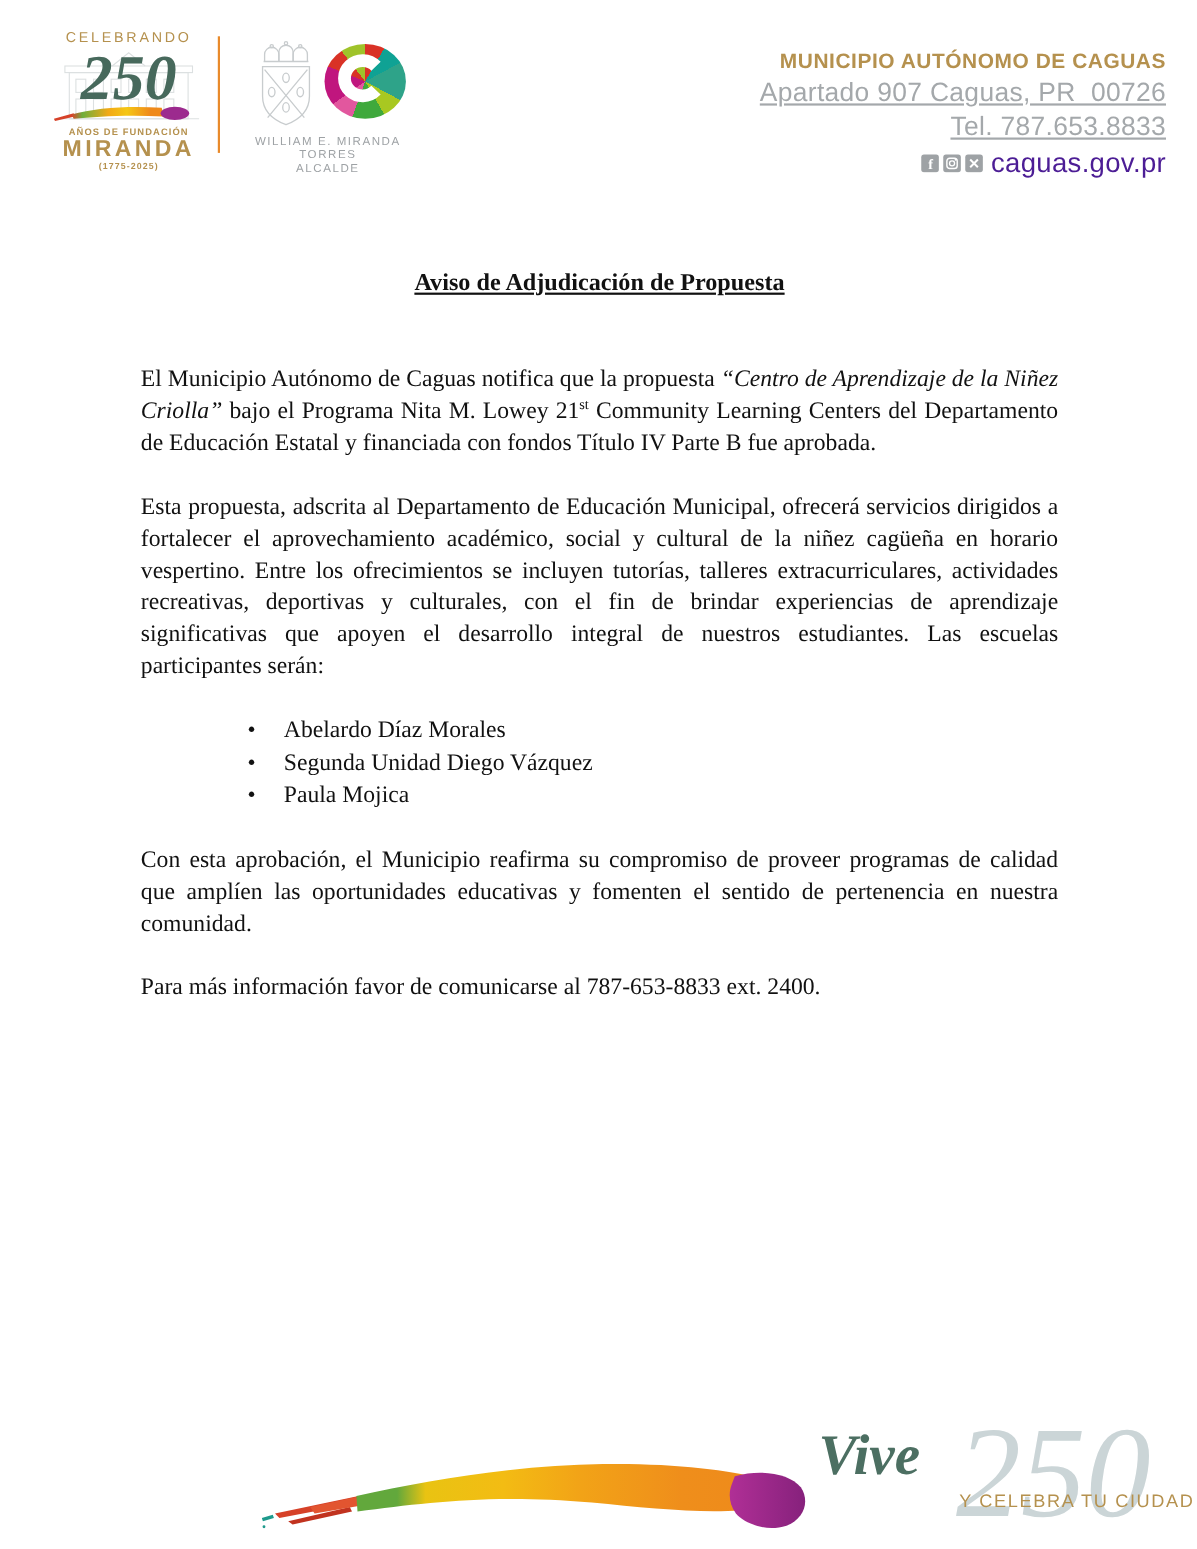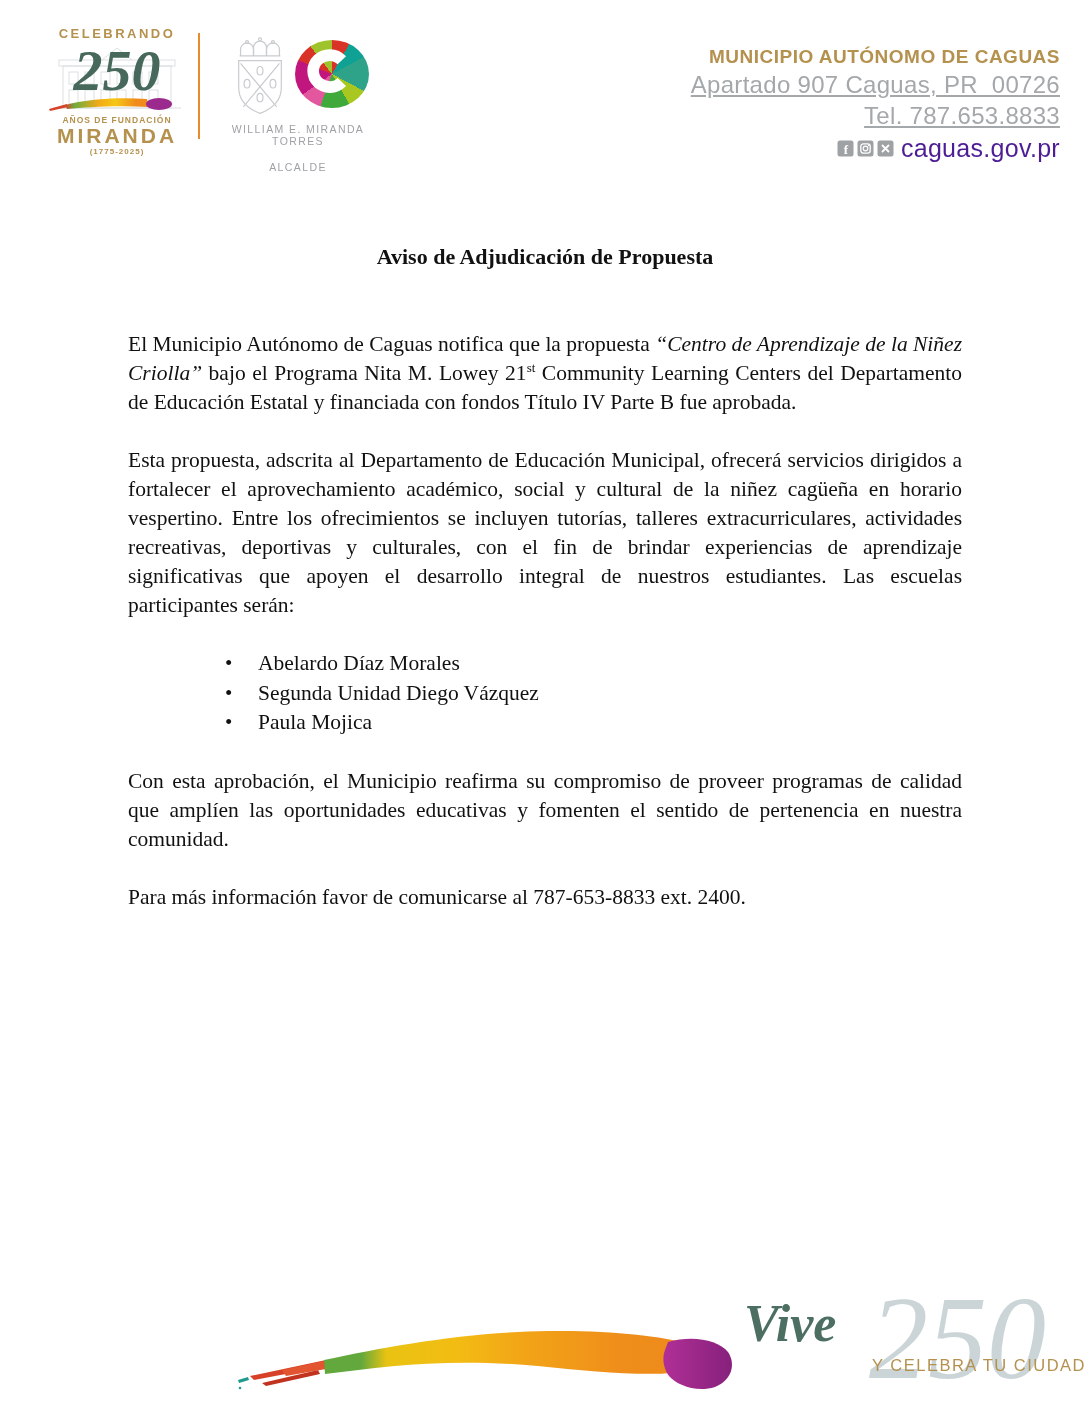--- a/index.html
+++ b/index.html
@@ -7,21 +7,21 @@
   .page {
     position:relative; width:1088px; height:1408px; margin:0 auto;
     background:#ffffff; overflow:hidden;
     font-family:"Liberation Serif", serif; color:#111;
   }
 
   
   .header { position:absolute; top:0; left:0; width:100%; height:170px; }
 
   .logo250 { position:absolute; left:44px; top:26px; width:146px; text-align:center; }
-  .logo250 .celebrando { font-family:"Liberation Sans", sans-serif; font-size:13px; font-weight:bold;
+  .logo250 .celebrando { font-family:"Liberation Sans", sans-serif; font-size:13px; font-weight:normal;
     letter-spacing:2.5px; color:#B5914E; }
   .logo250 .bldg { position:absolute; left:3px; top:16px; z-index:0; }
   .logo250 .num { position:relative; z-index:1; font-style:italic; font-size:58px; line-height:56px;
     color:#47695C; font-weight:bold; margin-top:2px; }
   .logo250 .miniswoosh { position:relative; z-index:1; margin-top:-8px; }
   .logo250 .anos { position:relative; z-index:1; font-family:"Liberation Sans", sans-serif; font-size:8.5px;
     font-weight:bold; letter-spacing:1px; color:#B5914E; margin-top:-2px; }
   .logo250 .caguas { font-family:"Liberation Sans", sans-serif; font-size:21px; font-weight:bold;
     letter-spacing:3px; color:#B5914E; line-height:22px; }
   .logo250 .years { font-family:"Liberation Sans", sans-serif; font-size:8px; font-weight:bold;
@@ -33,33 +33,33 @@
     font-family:"Liberation Sans", sans-serif; }
   .mayorblock .logosrow { display:flex; justify-content:center; align-items:center; gap:2px; height:88px; }
   .clogo-wrap { position:relative; width:74px; height:68px; }
   .clogo-disc { position:absolute; inset:0; border-radius:50%;
     background:conic-gradient(from 0deg,
       #D93226 0deg 30deg, #0FA294 30deg 62deg, #2EA389 62deg 118deg,
       #A8C821 118deg 150deg, #3FA93C 150deg 200deg, #E2579E 200deg 235deg,
       #C0167E 235deg 292deg, #D93226 292deg 322deg, #9FC32A 322deg 360deg); }
   .clogo-c { position:absolute; inset:0; }
   .mayorname { font-size:10.5px; color:#9EA2A5; letter-spacing:1.4px; margin-top:5px; }
-  .mayortitle { font-size:10.5px; color:#9EA2A5; letter-spacing:1.4px; margin-top:14px; }
+  .mayortitle { font-size:10.5px; color:#9EA2A5; letter-spacing:1.4px; margin-top:0; }
 
   .contactblock { position:absolute; right:28px; top:46px; text-align:right;
     font-family:"Liberation Sans", sans-serif; }
   .muniname { font-size:19px; font-weight:bold; color:#B5914E; letter-spacing:0.5px; }
   .muniline { font-size:24px; color:#A4A8AB; margin-top:3px; letter-spacing:0.3px;text-decoration:underline; }
   .webrow { display:flex; justify-content:flex-end; align-items:center; gap:7px; margin-top:4px; }
   .webrow .icons { display:flex; gap:3px; }
   .webtext { font-size:25px; color:#4c1d95; letter-spacing:0.3px; }
 
   
   .doc { position:absolute; top:170px; left:128px; width:834px; }
-  .doc-title { text-align:center; font-size:22px; font-weight:bold; margin-top:74px; margin-bottom:60px; }
+  .doc-title { text-align:center; font-size:22px; font-weight:bold; margin-top:74px; margin-bottom:60px;text-decoration:underline; }
   .doc p { font-size:21.5px; line-height:29px; text-align:justify; margin-bottom:29px; }
   .doc p.lastpara { margin-bottom:0; text-align:left; }
   .doc .sup { vertical-align:super; font-size:13px; line-height:0; }
   .doc em { font-style:italic; }
   ul.schools { list-style:none; margin:0 0 29px 0; padding-left:97px; }
   ul.schools li { font-size:21.5px; line-height:29.5px; }
   ul.schools li::before { content:"\2022"; display:inline-block; width:33px; font-size:21px; }
 
   
   .footer-swoosh { position:absolute; left:238px; top:1320px; }

